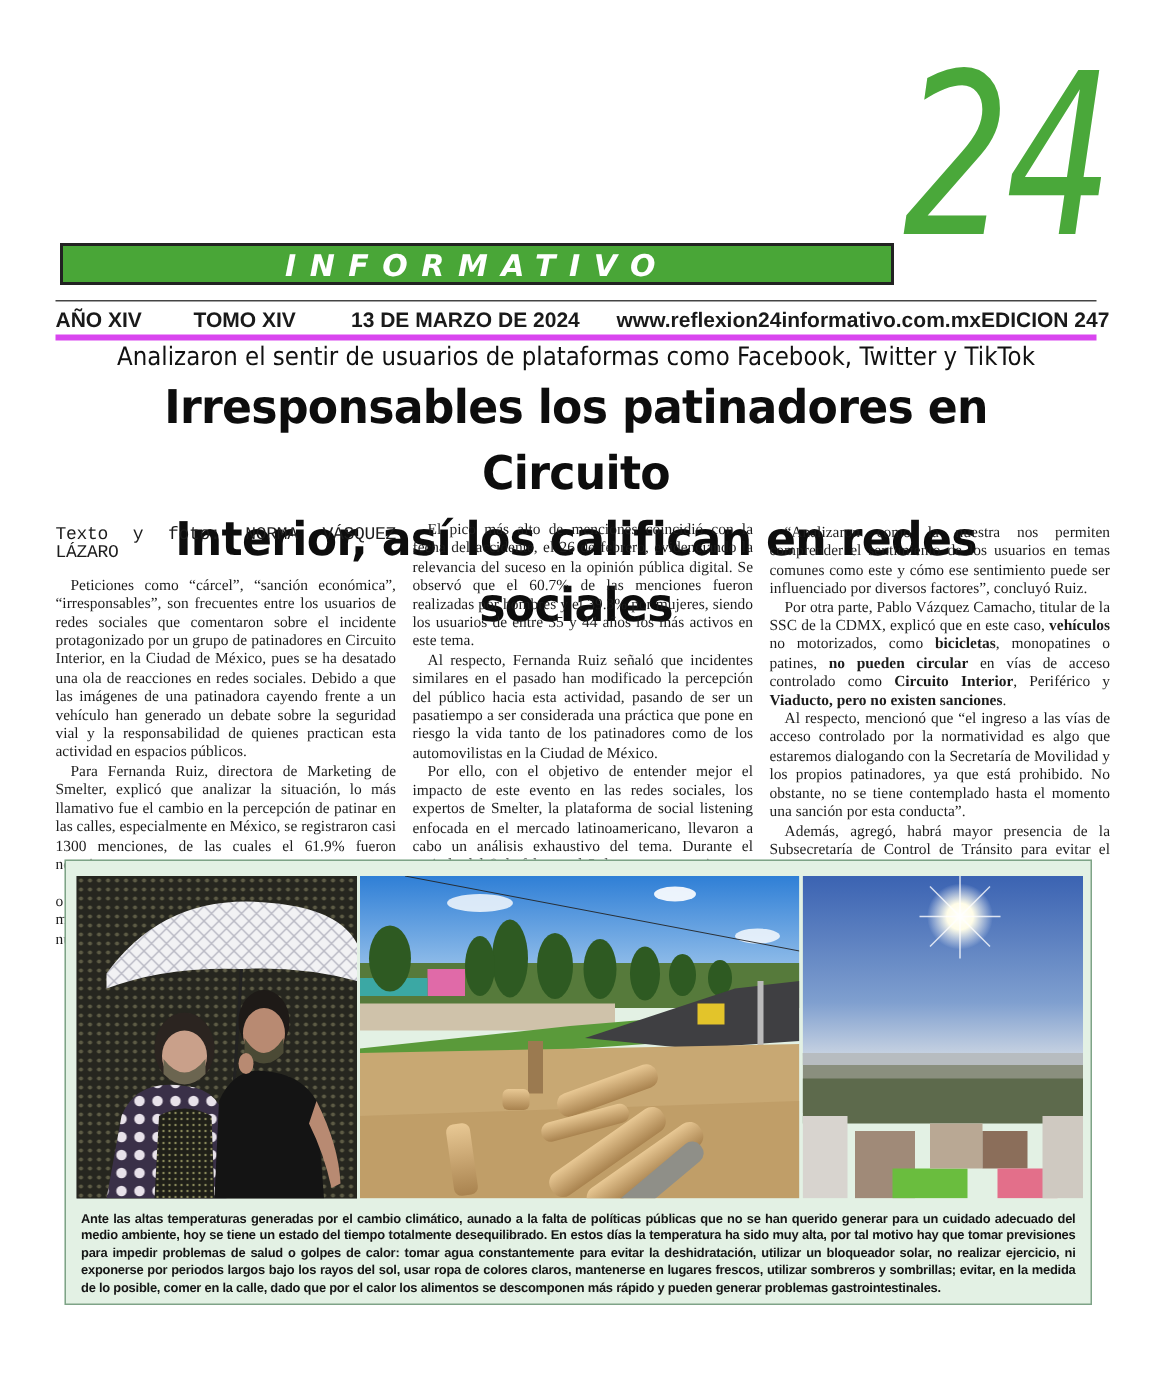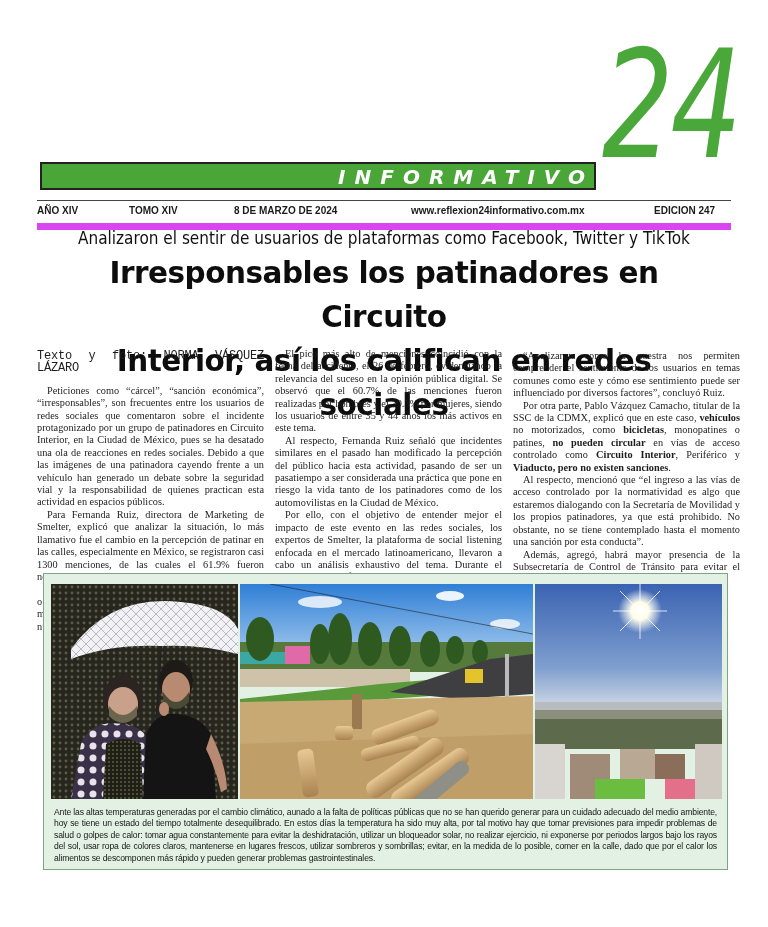--- a/index.html
+++ b/index.html
@@ -5,59 +5,59 @@
   html, body { margin: 0; padding: 0; background: #ffffff; }
   body { width: 768px; height: 927px; position: relative; overflow: hidden; font-family: "Liberation Serif", serif; color: #1a1a1a; }
 
   
   .masthead { position: absolute; left: 37px; top: 38px; width: 700px; height: 160px; }
   .logo-word { position: absolute; left: 3px; top: 4px; font-family: "Liberation Sans", sans-serif; font-weight: bold; color: #111; line-height: 1; letter-spacing: 1px; white-space: nowrap; }
   .logo-word .big { font-size: 128px; display: inline-block; transform: scaleX(0.93); transform-origin: left bottom; }
   .logo-word .rest { font-size: 96px; display: inline-block; transform: scaleX(1.02); transform-origin: left bottom; margin-left: -8px; }
   .logo-24 { position: absolute; left: 565px; top: -8px; font-family: "DejaVu Sans", sans-serif; font-style: italic; font-size: 150px; line-height: 1; color: #4aa83a; font-weight: normal; letter-spacing: -4px; transform: scaleX(0.75); transform-origin: left top; }
   .green-bar { position: absolute; left: 3px; top: 124px; width: 556px; height: 28px; background: #49a637; border: 2px solid #222; box-sizing: border-box; }
-  .green-bar span { position: absolute; left: 0; right: 0; top: 1px; text-align: right; color: #fff; font-family: "DejaVu Sans", sans-serif; font-style: italic; font-size: 20px; letter-spacing: 9px; font-weight: bold; }
-
-  .infobar { position: absolute; left: 37px; top: 200px; width: 694px; height: 22px; border-top: 1px solid #444; border-bottom: 7px solid #d946ef; font-family: "Liberation Sans", sans-serif; font-weight: bold; font-size: 10px; }
+  .green-bar span { position: absolute; left: 0; right: 0; top: 1px; text-align: center; color: #fff; font-family: "DejaVu Sans", sans-serif; font-style: italic; font-size: 20px; letter-spacing: 9px; font-weight: bold; }
+
+  .infobar { position: absolute; left: 37px; top: 200px; width: 694px; height: 22px; border-top: 1px solid #444; border-bottom: 4px solid #d946ef; font-family: "Liberation Sans", sans-serif; font-weight: bold; font-size: 14px; }
   .infobar span { position: absolute; top: 4px; white-space: nowrap; }
 
   .kicker { position: absolute; left: 37px; top: 228px; width: 694px; text-align: center; font-family: "DejaVu Sans", sans-serif; font-size: 17px; color: #111; transform: scaleX(0.9); transform-origin: center; }
   .headline { position: absolute; left: 37px; top: 250px; width: 694px; text-align: center; font-family: "DejaVu Sans", sans-serif; font-weight: bold; font-size: 31px; line-height: 44px; color: #0d0d0d; letter-spacing: -0.5px; transform: scaleX(0.95); transform-origin: center top; }
 
   
   .col { position: absolute; top: 350px; width: 227px; font-size: 10.3px; line-height: 12.4px; text-align: justify; color: #1d1d1d; }
   .col p { margin: 0; text-indent: 10px; }
   .col1 { left: 37px; }
   .col2 { left: 275px; top: 348px; }
   .col3 { left: 513px; top: 350px; }
   .byline { font-family: Liberation Mono, monospace; font-size: 12px; text-indent: 0 !important; margin-bottom: 10px !important; letter-spacing: -0.2px; }
   .col b { font-weight: bold; }
 
   
   .photo-box { position: absolute; left: 43px; top: 573px; width: 685px; height: 297px; background: #e3f1e4; border: 1px solid #7ea387; box-sizing: border-box; }
   .photo { position: absolute; top: 10px; height: 215px; overflow: hidden; }
   .photo1 { left: 7px; width: 187px; background: #2a2a28; }
   .photo2 { left: 196px; width: 293px; }
   .photo3 { left: 491px; width: 187px; }
-  .caption { position: absolute; left: 10px; top: 233px; width: 663px; font-family: "Liberation Sans", sans-serif; font-weight: normal; font-size: 8.6px; line-height: 11.4px; color: #151515; text-align: justify; letter-spacing: -0.15px; }
+  .caption { position: absolute; left: 10px; top: 233px; width: 663px; font-family: "Liberation Sans", sans-serif; font-weight: bold; font-size: 8.6px; line-height: 11.4px; color: #151515; text-align: justify; letter-spacing: -0.15px; }
 </style>
 </head>
 <body>
 
 <div class="masthead">
   <div class="logo-24">24</div>
   <div class="green-bar">
     <span>INFORMATIVO</span>
   </div>
 </div>
 
 <div class="infobar">
   <span style="left:0px">AÑO XIV</span>
   <span style="left:92px">TOMO XIV</span>
-  <span style="left:197px">8 DE MARZO DE 2024</span>
+  <span style="left:197px">13 DE MARZO DE 2024</span>
   <span style="left:374px">www.reflexion24informativo.com.mx</span>
   <span style="left:617px">EDICION 247</span>
 </div>
 
 <div class="kicker">Analizaron el sentir de usuarios de plataformas como Facebook, Twitter y TikTok</div>
 <div class="headline">
   <div>Irresponsables los patinadores en Circuito</div>
   <div>Interior, así los califican en redes sociales</div>
 </div>
 

